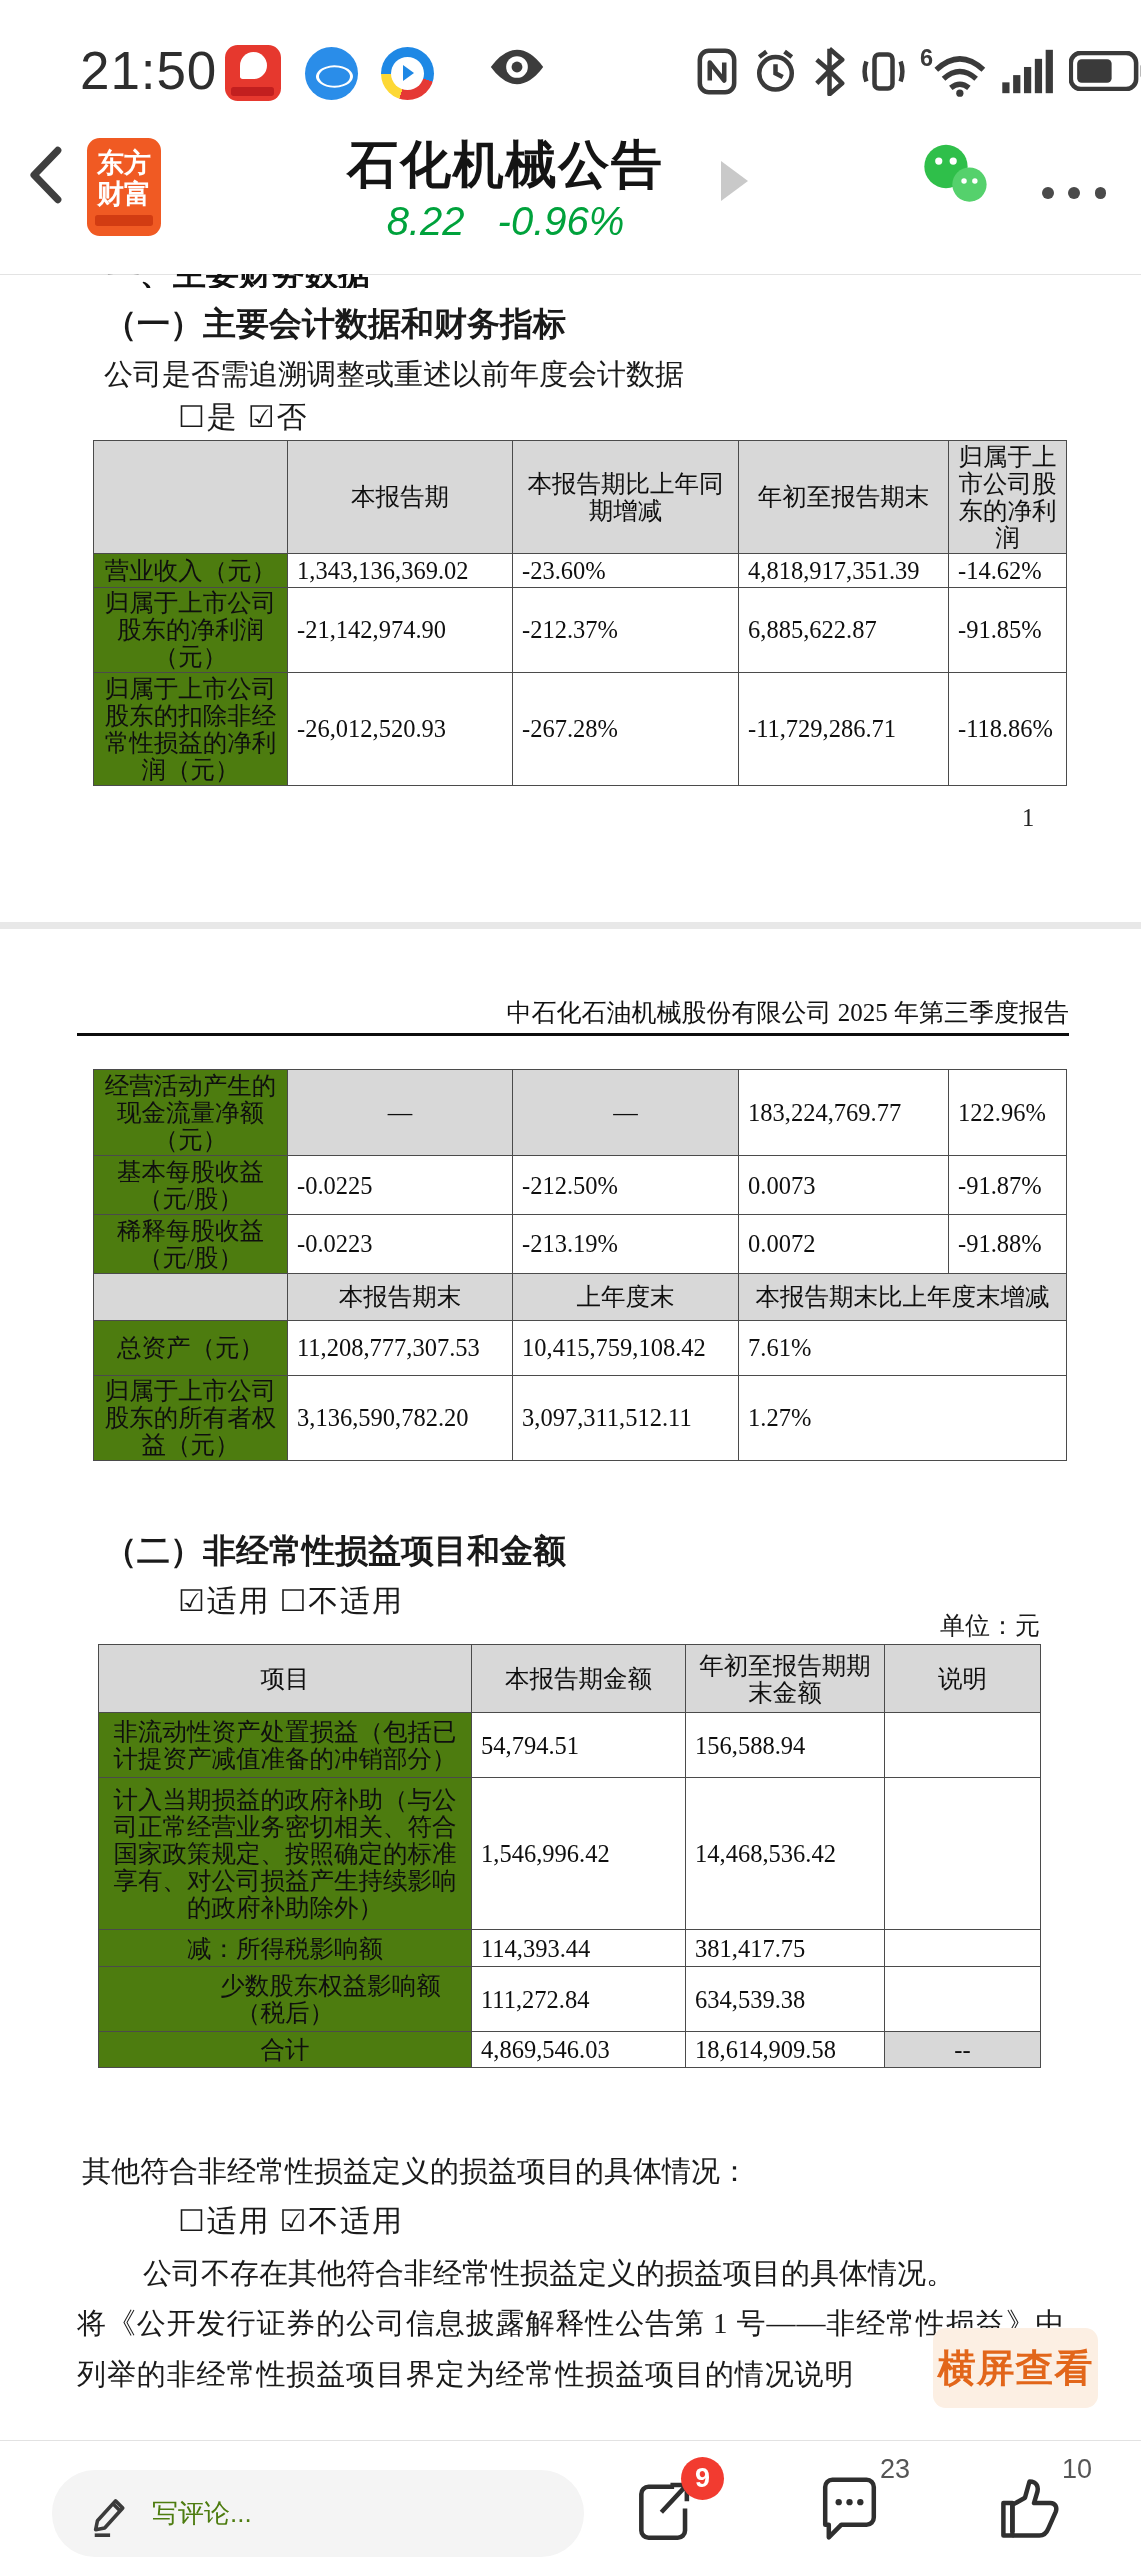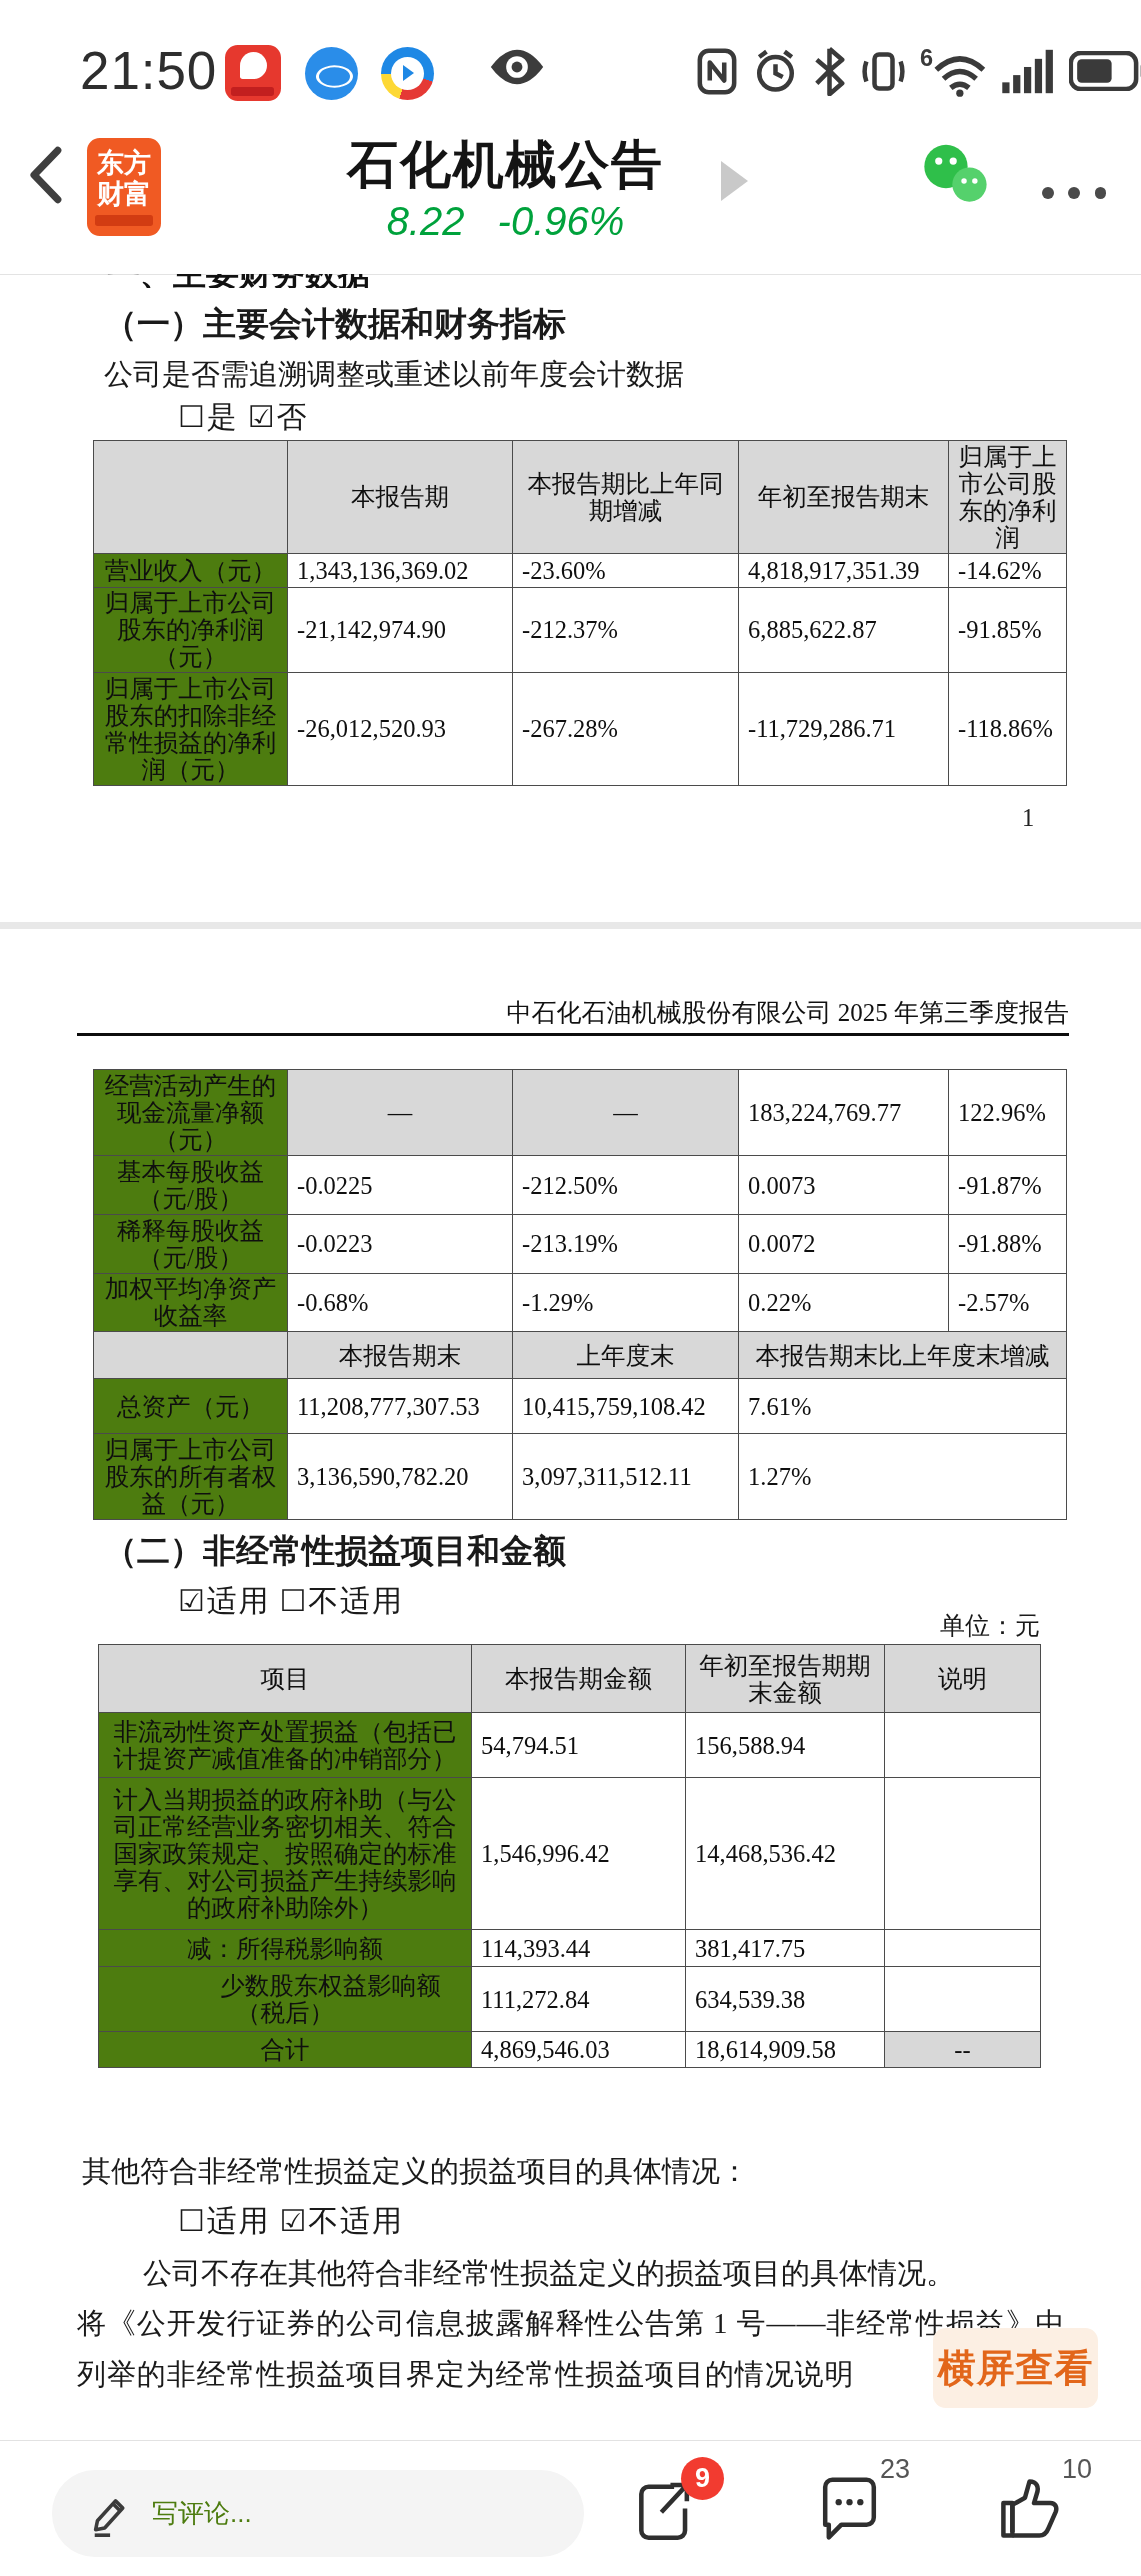--- a/index.html
+++ b/index.html
@@ -262,27 +262,20 @@
       <td class="num">0.0073</td>
       <td class="num">-91.87%</td>
     </tr>
     <tr style="height:58px">
       <td class="lbl">稀释每股收益（元/股）</td>
       <td class="num">-0.0223</td>
       <td class="num">-213.19%</td>
       <td class="num">0.0072</td>
       <td class="num">-91.88%</td>
     </tr>
-    <tr style="height:58px">
-      <td class="lbl">加权平均净资产收益率</td>
-      <td class="num">-0.68%</td>
-      <td class="num">-1.29%</td>
-      <td class="num">0.22%</td>
-      <td class="num">-2.57%</td>
-    </tr>
     <tr style="height:47px">
       <td class="hdr"></td>
       <td class="hdr">本报告期末</td>
       <td class="hdr">上年度末</td>
       <td class="hdr" colspan="2">本报告期末比上年度末增减</td>
     </tr>
     <tr style="height:55px">
       <td class="lbl">总资产（元）</td>
       <td class="num">11,208,777,307.53</td>
       <td class="num">10,415,759,108.42</td>

